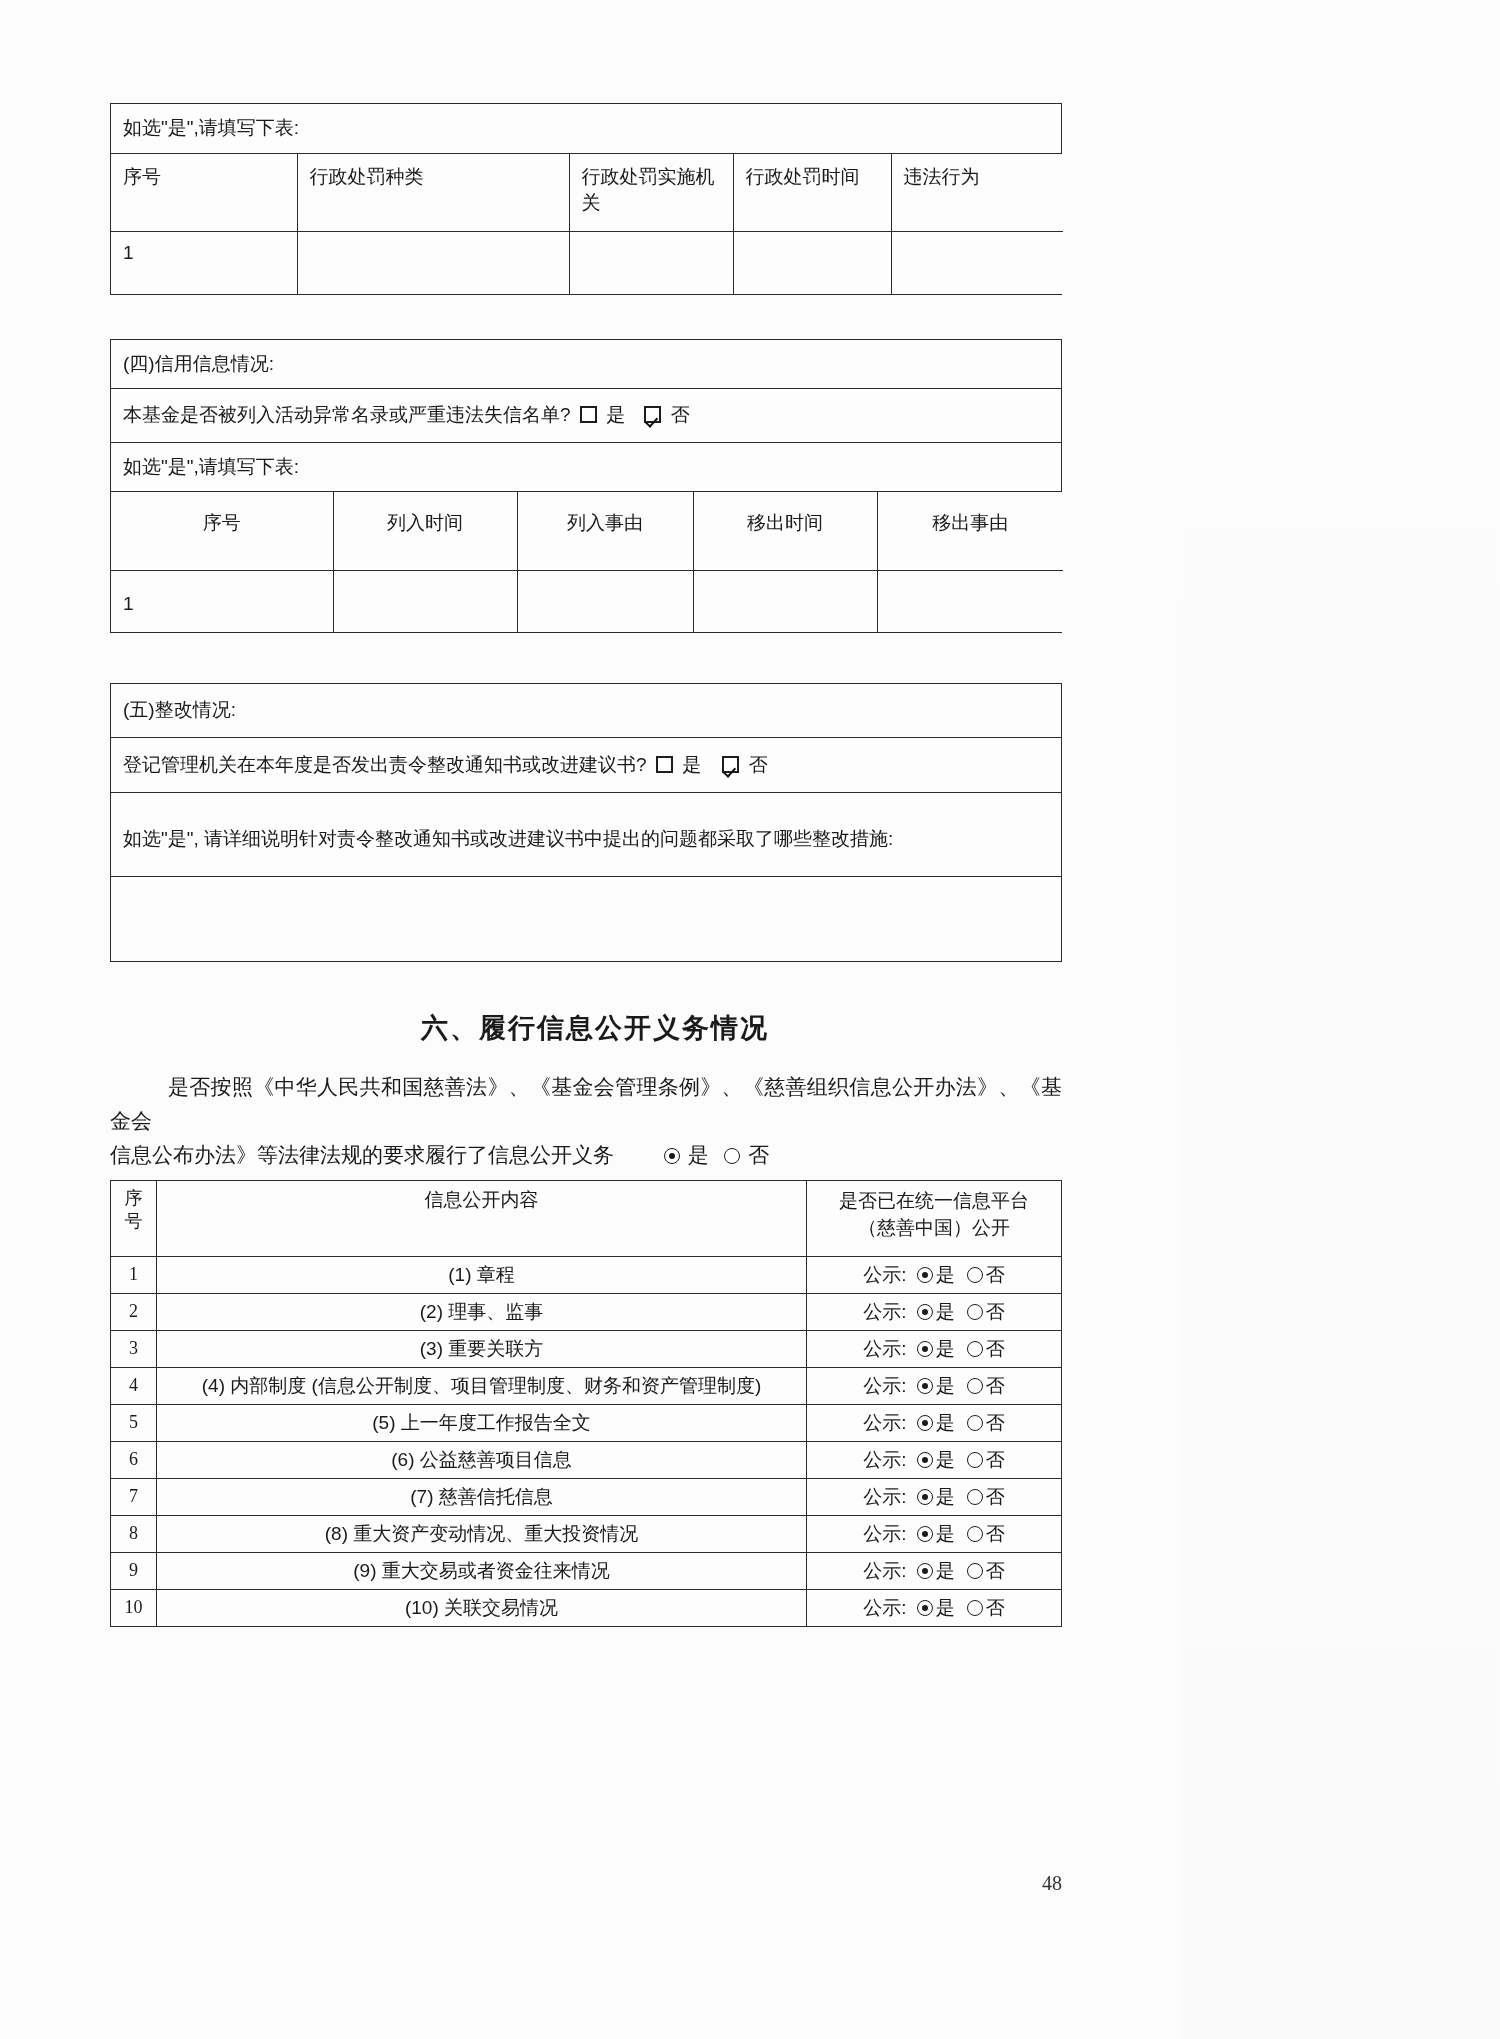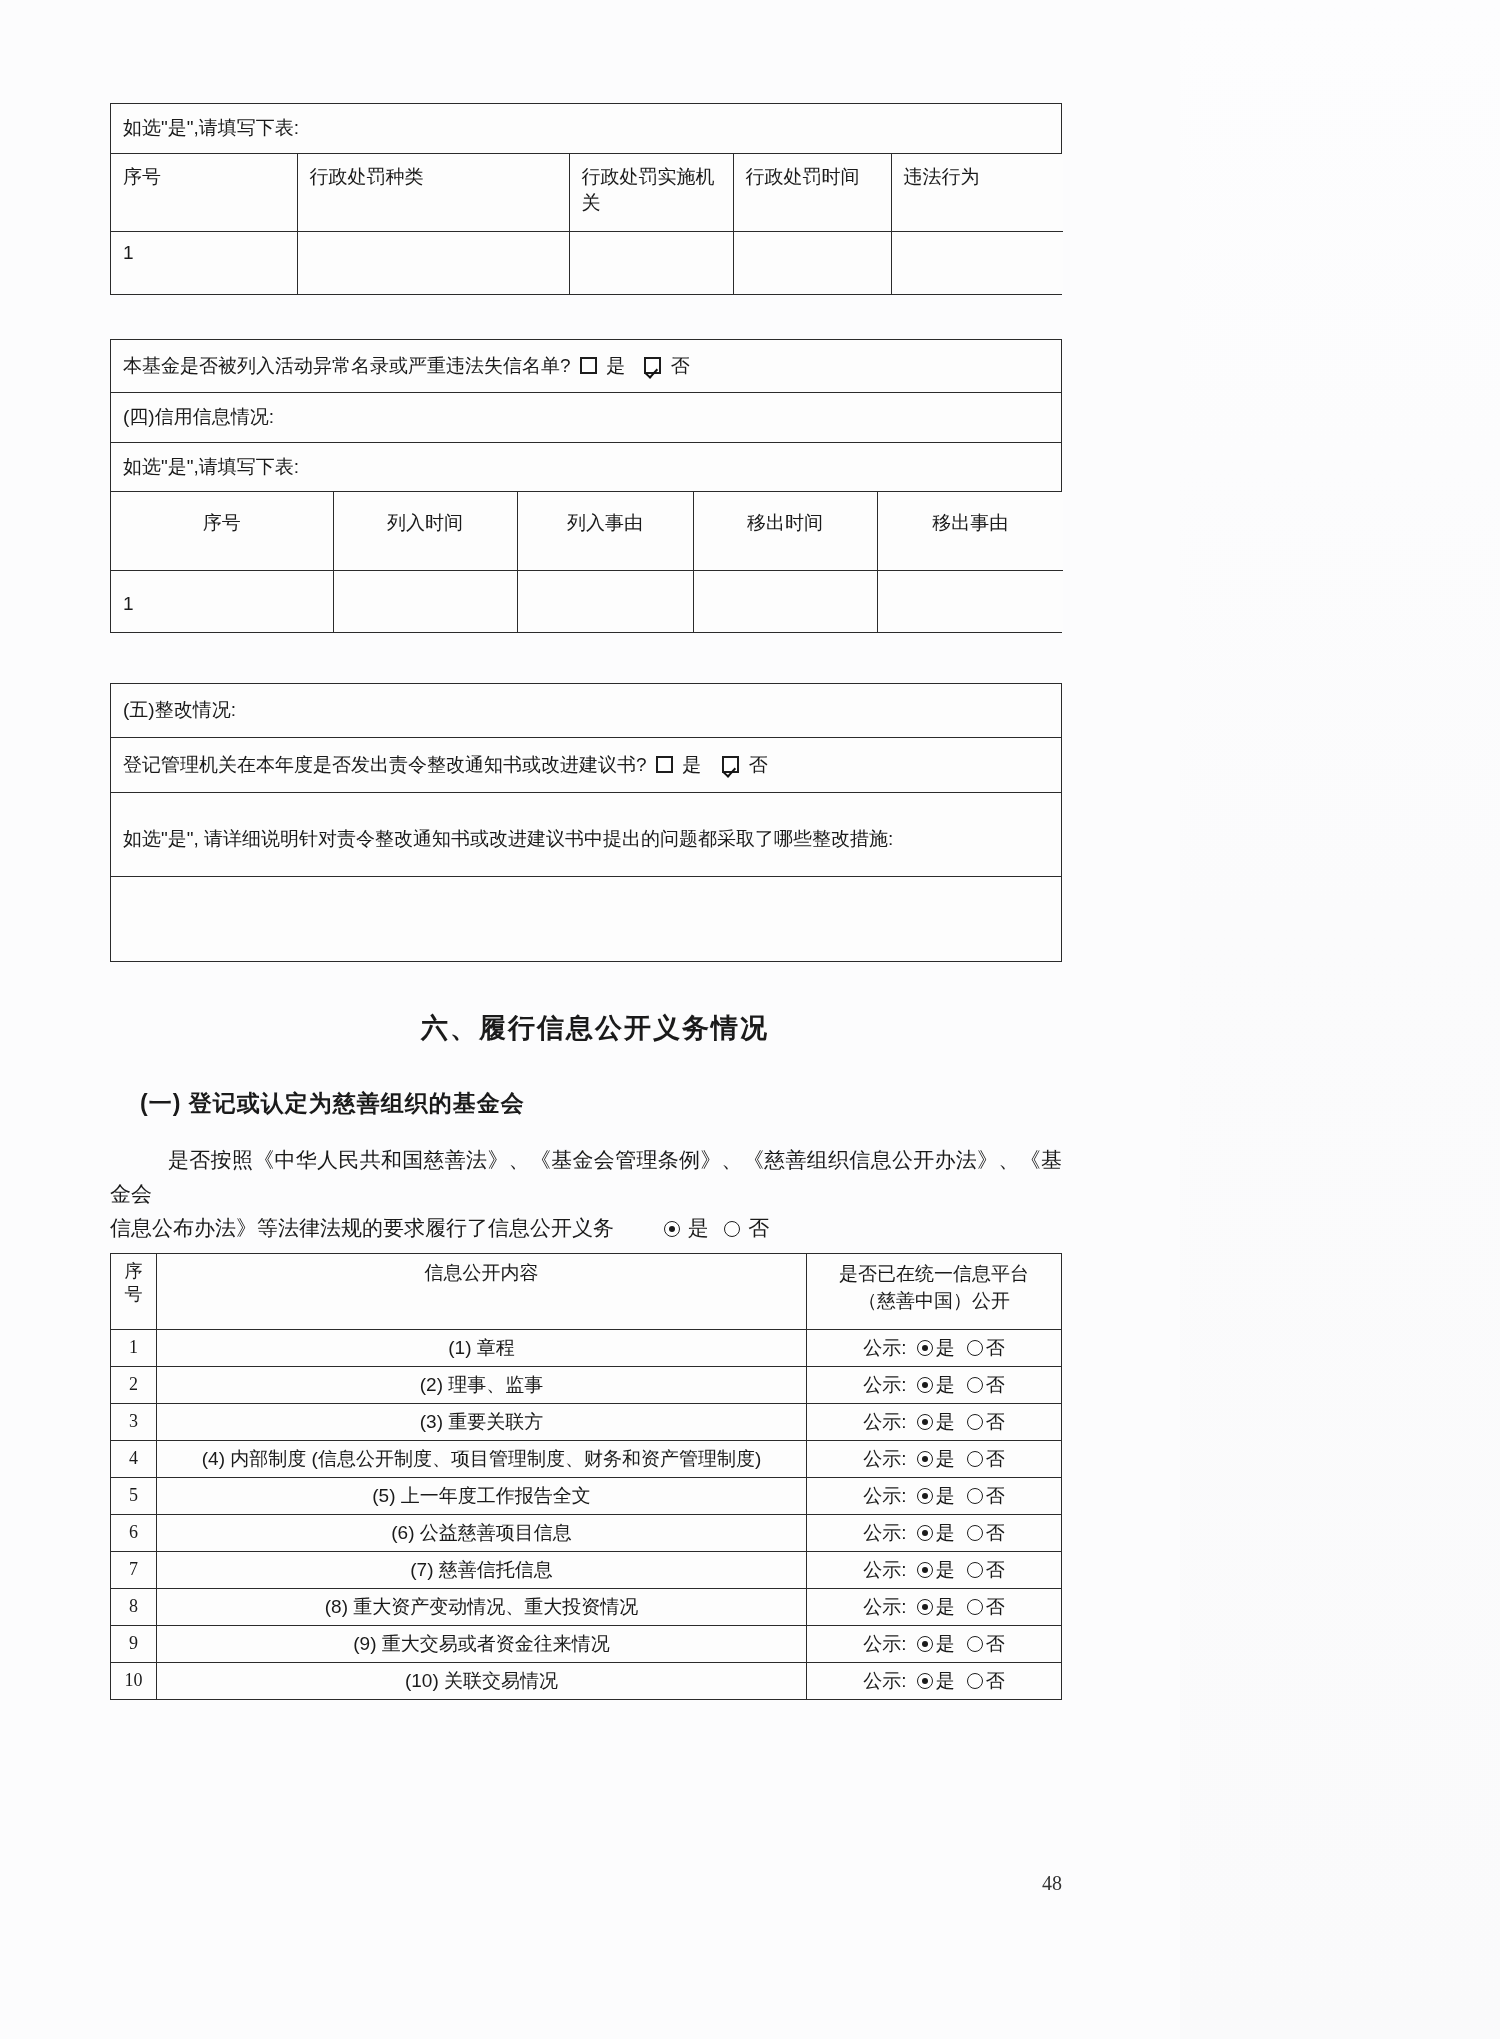--- a/index.html
+++ b/index.html
@@ -224,29 +224,29 @@
           <td class="b-cell no-bottom"></td>
           <td class="b-cell no-bottom"></td>
           <td class="b-cell no-bottom"></td>
           <td class="b-cell no-bottom no-right"></td>
         </tr>
       </tbody>
     </table>
   </div>
 
   <div class="block" style="margin-top:44px;">
+    <div class="row pad">
+      <span>(四)信用信息情况:</span>
+    </div>
     <div class="row pad" style="padding-top:12px;padding-bottom:12px;">
       <span>本基金是否被列入活动异常名录或严重违法失信名单?</span>
       <span class="cb"></span>
       <span>是</span>
       <span class="cb checked" style="margin-left:14px;"></span>
       <span>否</span>
-    </div>
-    <div class="row pad">
-      <span>(四)信用信息情况:</span>
     </div>
     <div class="row pad">
       <span>如选"是",请填写下表:</span>
     </div>
     <table class="gtable">
       <colgroup>
         <col style="width:222px">
           <col style="width:184px">
           <col style="width:176px">
         <col style="width:184px">
@@ -288,21 +288,20 @@
       <span>如选"是",  请详细说明针对责令整改通知书或改进建议书中提出的问题都采取了哪些整改措施:</span>
     </div>
     <div class="row pad" style="height:84px;">
       <span></span>
     </div>
   </div>
 
   <div style="margin-top:48px;">
     <h2 class="h2" style="margin-left:18px;">六、履行信息公开义务情况</h2>
 
-    <h3 class="h3" style="margin-left:30px;margin-top:42px;">(一) 登记或认定为慈善组织的基金会</h3>
 
     <div class="body-para" style="margin-top:24px;">
       <div style="text-indent:58px;">
         <span>是否按照《中华人民共和国慈善法》、《基金会管理条例》、《慈善组织信息公开办法》、《基金会</span>
       </div>
       <div>
         <span>信息公布办法》等法律法规的要求履行了信息公开义务</span>
         <span style="display:inline-block;width:36px"></span>
         <span class="rb sel"></span>
         <span>是</span>

